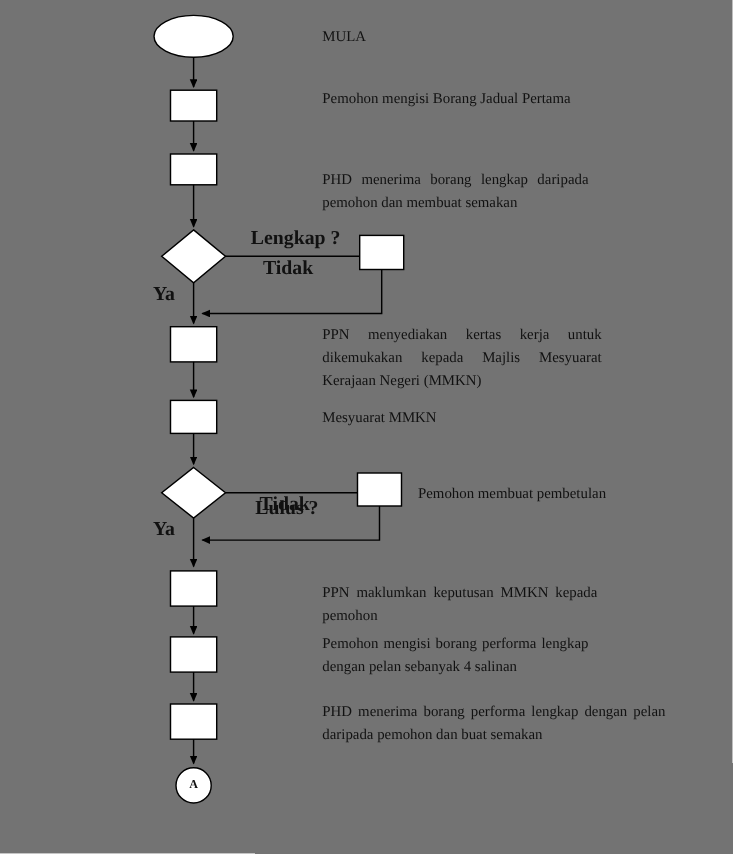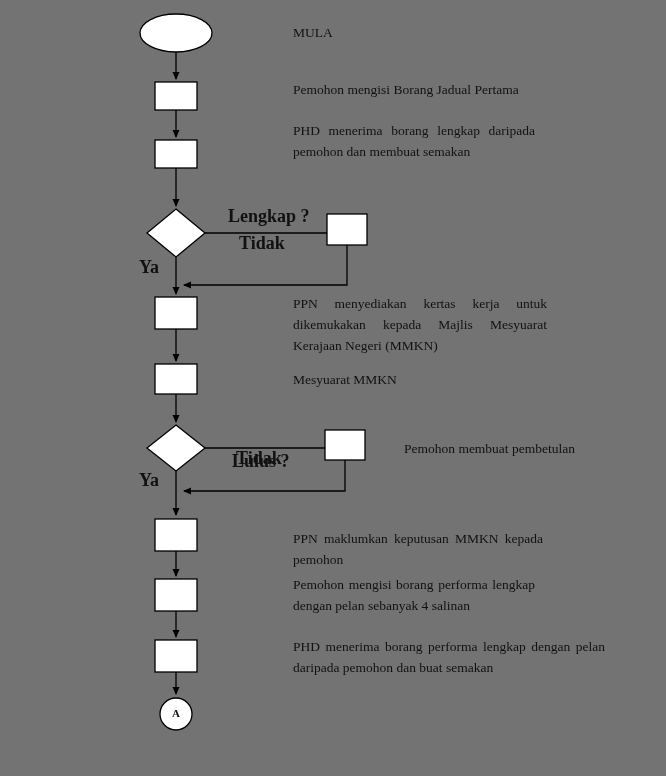--- a/index.html
+++ b/index.html
@@ -100,33 +100,33 @@
 
     <line x1="176" y1="672" x2="176" y2="694" stroke="#000000" stroke-width="1.3" marker-end="url(#arrow)"></line>
 
     <circle cx="176" cy="714" r="16" fill="#ffffff" stroke="#000000" stroke-width="1.3"></circle>
   </svg>
 
   <div class="txt nojust" style="left:293px; top:22px;">MULA</div>
 
   <div class="txt" style="left:293px; top:79px; width:240px;">Pemohon mengisi Borang Jadual Pertama</div>
 
-  <div class="txt" style="left:293px; top:120px; width:242px;">PHD menerima borang lengkap daripada pemohon dan membuat semakan</div>
+  <div class="txt" style="left:293px; top:152px; width:242px;">PHD menerima borang lengkap daripada pemohon dan membuat semakan</div>
 
   <div class="lbl" style="left:228px; top:206px;">Lengkap ?</div>
   <div class="lbl" style="left:239px; top:233px;">Tidak</div>
   <div class="lbl" style="left:139px; top:257px;">Ya</div>
 
   <div class="txt nojust" style="left:293px; top:369px;">Mesyuarat MMKN</div>
 
   <div class="txt" style="left:293px; top:293px; width:254px;">PPN menyediakan kertas kerja untuk dikemukakan kepada Majlis Mesyuarat Kerajaan Negeri (MMKN)</div>
 
   <div class="lbl" style="left:232px; top:421px;margin-top:30px;">Lulus ?</div>
   <div class="lbl" style="left:236px; top:448px;">Tidak</div>
-  <div class="txt nojust" style="left:380px; top:438px; width:230px;margin-left:24px;">Pemohon membuat pembetulan</div>
+  <div class="txt nojust" style="left:380px; top:438px; width:230px;">Pemohon membuat pembetulan</div>
   <div class="lbl" style="left:139px; top:470px;">Ya</div>
 
   <div class="txt" style="left:293px; top:528px; width:250px;">PPN maklumkan keputusan MMKN kepada pemohon</div>
 
   <div class="txt" style="left:293px; top:574px; width:242px;">Pemohon mengisi borang performa lengkap dengan pelan sebanyak 4 salinan</div>
 
   <div class="txt" style="left:293px; top:636px; width:312px;">PHD menerima borang performa lengkap dengan pelan daripada pemohon dan buat semakan</div>
 
   <div class="conn" style="left:166px; top:707px; width:20px;">A</div>
 

